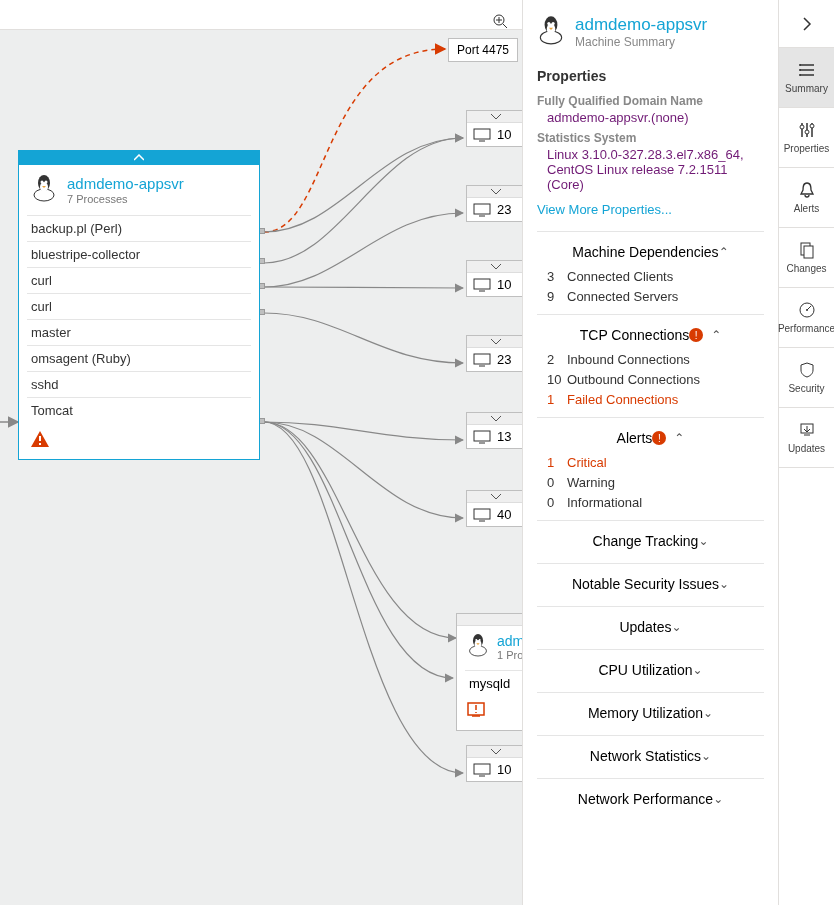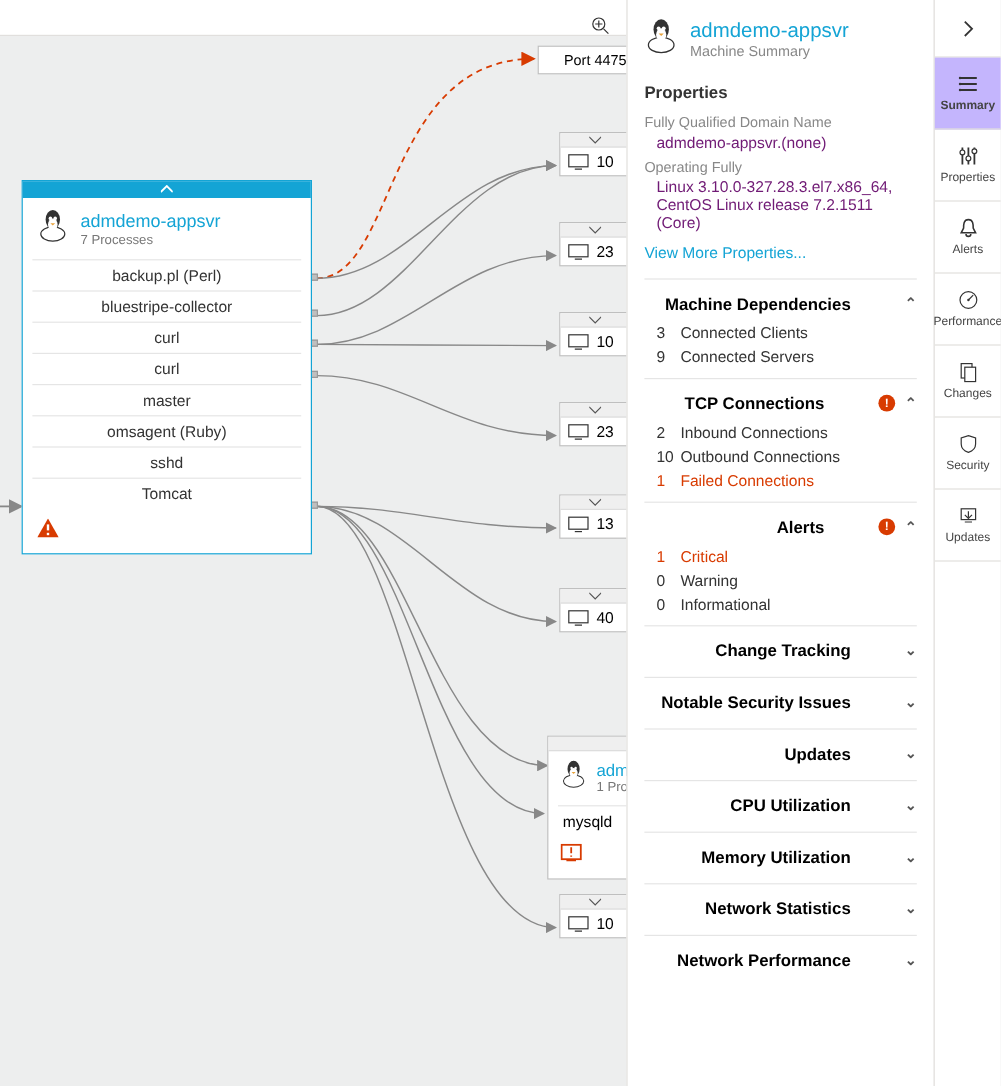--- a/index.html
+++ b/index.html
@@ -9,58 +9,58 @@
   .toolbar { position: absolute; top: 0; left: 0; right: 312px; height: 30px; background: #fff; display: flex; justify-content: flex-end; align-items: flex-end; gap: 14px; padding: 0 14px; font-size: 13px; color: #323130; border-bottom: 1px solid #e1dfdd; flex-direction: column; }
   .toolbar .tb-item { display: flex; align-items: center; gap: 6px; cursor: pointer; }
   .tb-icon { width: 16px; height: 16px; display: inline-block; }
 
   .node-main { position: absolute; left: 18px; top: 150px; width: 242px; background: #fff; border: 1px solid #14a4d5; }
   .node-main .collapse-bar { height: 14px; background: #14a4d5; display: flex; align-items: center; justify-content: center; cursor: pointer; }
   .node-main .hdr { display: flex; align-items: center; gap: 10px; padding: 8px 12px 4px 12px; }
   .node-main .hdr .title { font-size: 15px; color: #14a4d5; }
   .node-main .hdr .sub { font-size: 11px; color: #777; margin-top: 1px; }
   .plist { margin: 4px 8px 0 8px; }
-  .plist .pitem { border-top: 1px solid #e5e5e5; padding: 5px 4px; font-size: 13px; color: #333; position: relative; text-align: center; }
+  .plist .pitem { border-top: 1px solid #e5e5e5; padding: 5px 4px; font-size: 13px; color: #333; position: relative; }
   .plist .pitem:first-child { border-top: 1px solid #e5e5e5; }
   .warn-tri { margin: 8px 12px; }
 
   .mini-node { position: absolute; background: #fff; border: 1px solid #bfbfbf; }
   .mini-node .exp-bar { height: 12px; background: #efefef; border-bottom: 1px solid #ddd; display: flex; align-items: center; justify-content: center; cursor: pointer; }
   .mini-node .icon-row { padding: 4px 6px; display: flex; align-items: center; gap: 6px; font-size: 13px; }
 
   .mach-node { position: absolute; left: 456px; top: 613px; width: 220px; background: #fff; border: 1px solid #bfbfbf; }
   .mach-node .exp-bar { height: 12px; background: #efefef; border-bottom: 1px solid #ddd; display: flex; align-items: center; justify-content: center; cursor: pointer; }
   .mach-node .hdr { display: flex; align-items: center; gap: 8px; padding: 6px 10px; }
   .mach-node .hdr .title { font-size: 14px; color: #14a4d5; }
   .mach-node .hdr .sub { font-size: 11px; color: #777; }
   .mach-node .pl { margin: 2px 8px 0 8px; border-top: 1px solid #e5e5e5; padding: 5px 4px; font-size: 13px; }
   .mach-node .warn-sq { margin: 6px 10px 8px 10px; }
 
   .panel { position: absolute; top: 0; right: 56px; width: 256px; height: 905px; background: #fff; border-left: 1px solid #e1dfdd; overflow: hidden; }
   .panel .phdr { display: flex; align-items: center; gap: 10px; padding: 14px 14px 6px 14px; }
   .panel .phdr .ptitle { font-size: 17px; color: #14a4d5; }
   .panel .phdr .psub { font-size: 12px; color: #888; }
   .sec-title { padding: 12px 14px 4px 14px; font-size: 14px; font-weight: 600; color: #333; display: flex; justify-content: space-between; align-items: center; }
-  .prop-label { padding: 6px 14px 0 14px; font-size: 12px; color: #888; font-weight: 400; }
+  .prop-label { padding: 6px 14px 0 14px; font-size: 12px; color: #888; font-weight: 700; }
   .prop-val { padding: 2px 14px 0 24px; font-size: 13px; color: #701a75; }
   .link { padding: 10px 14px 4px 14px; font-size: 13px; color: #14a4d5; cursor: pointer; }
   .divider { border-top: 1px solid #e5e5e5; margin: 10px 14px 0 14px; }
   .row { display: flex; padding: 5px 14px 0 14px; font-size: 13px; color: #333; }
   .row .count { width: 30px; padding-left: 10px; }
   .row.failed { color: #d83b01; }
-  .sec-head { display: flex; justify-content: flex-end; align-items: center; padding: 12px 14px 4px 14px; font-size: 14px; font-weight: 700; cursor: pointer; gap: 45px; }
+  .sec-head { display: flex; justify-content: center; align-items: center; padding: 12px 14px 4px 14px; font-size: 14px; font-weight: 400; cursor: pointer; }
   .alert-dot { width: 14px; height: 14px; background: #d83b01; border-radius: 50%; color: #fff; font-size: 10px; display: flex; align-items: center; justify-content: center; }
   .chev { font-size: 12px; color: #555; }
 
   .tabs { position: absolute; top: 0; right: 0; width: 56px; height: 905px; background: #fff; border-left: 1px solid #e1dfdd; }
   .tabs .back { height: 48px; display: flex; align-items: center; justify-content: center; border-bottom: 1px solid #e1dfdd; cursor: pointer; }
   .tabs .tab { height: 60px; display: flex; flex-direction: column; align-items: center; justify-content: center; gap: 4px; border-bottom: 1px solid #e1dfdd; font-size: 10px; color: #444; cursor: pointer; }
-  .tabs .tab.active { background: #c4b5fd; font-weight: bold; }
-
-  .port-label { position: absolute; background: #fff; border: 1px solid #bfbfbf; padding: 4px 21px; font-size: 12px; }
+  .tabs .tab.active { background: #e5e5e5; }
+
+  .port-label { position: absolute; background: #fff; border: 1px solid #bfbfbf; padding: 4px 8px; font-size: 12px; }
   .pin { position:absolute; width:6px; height:6px; background:#bfbfbf; border:1px solid #999;}
 </style>
 </head>
 <body>
 
 <svg class="canvas">
   <defs>
     <marker id="arw" markerWidth="8" markerHeight="8" refX="7" refY="4" orient="auto">
         <path d="M0,0 L8,4 L0,8 z" fill="#888"></path>
       </marker>
@@ -306,21 +306,21 @@
     <div>
       <div class="ptitle">admdemo-appsvr</div>
       <div class="psub">Machine Summary</div>
     </div>
   </div>
   <div class="sec-title">
       <span>Properties</span>
     </div>
   <div class="prop-label">Fully Qualified Domain Name</div>
   <div class="prop-val">admdemo-appsvr.(none)</div>
-  <div class="prop-label">Operating Fully</div>
+  <div class="prop-label">Statistics System</div>
   <div class="prop-val">Linux 3.10.0-327.28.3.el7.x86_64, CentOS Linux release 7.2.1511 (Core)</div>
   <div class="link">View More Properties...</div>
   <div class="divider"></div>
   <div class="sec-head">
       <span>Machine Dependencies</span>
       <span class="chev">⌃</span>
     </div>
   <div class="row">
       <span class="count">3</span>
       <span>Connected Clients</span>
@@ -431,35 +431,35 @@
       <span>Properties</span>
     </div>
   <div class="tab">
       <svg width="18" height="18" viewBox="0 0 18 18">
         <path d="M9 2 C5 2 5 6 5 9 L3 13 H15 L13 9 C13 6 13 2 9 2 Z M7 14 A2 2 0 0 0 11 14" fill="none" stroke="#333" stroke-width="1.3"></path>
       </svg>
       <span>Alerts</span>
     </div>
   <div class="tab">
       <svg width="18" height="18" viewBox="0 0 18 18">
+        <rect x="3" y="2" width="9" height="12" fill="none" stroke="#333"></rect>
+        <rect x="6" y="5" width="9" height="12" fill="#fff" stroke="#333"></rect>
+      </svg>
+      <span>Changes</span>
+    </div>
+  <div class="tab">
+      <svg width="18" height="18" viewBox="0 0 18 18">
         <circle cx="9" cy="9" r="7" fill="none" stroke="#333"></circle>
         <path d="M9 9 L13 5" stroke="#333"></path>
         <circle cx="9" cy="9" r="1" fill="#333"></circle>
       </svg>
       <span>Performance</span>
     </div>
   <div class="tab">
       <svg width="18" height="18" viewBox="0 0 18 18">
-        <rect x="3" y="2" width="9" height="12" fill="none" stroke="#333"></rect>
-        <rect x="6" y="5" width="9" height="12" fill="#fff" stroke="#333"></rect>
-      </svg>
-      <span>Changes</span>
-    </div>
-  <div class="tab">
-      <svg width="18" height="18" viewBox="0 0 18 18">
         <path d="M9 2 L15 4 V9 C15 13 12 15 9 16 C6 15 3 13 3 9 V4 Z" fill="none" stroke="#333"></path>
       </svg>
       <span>Security</span>
     </div>
   <div class="tab">
       <svg width="18" height="18" viewBox="0 0 18 18">
         <rect x="3" y="3" width="12" height="9" fill="none" stroke="#333"></rect>
         <path d="M9 5 V10 M6 8 L9 11 L12 8" fill="none" stroke="#333"></path>
         <path d="M6 14 H12" stroke="#333"></path>
       </svg>

